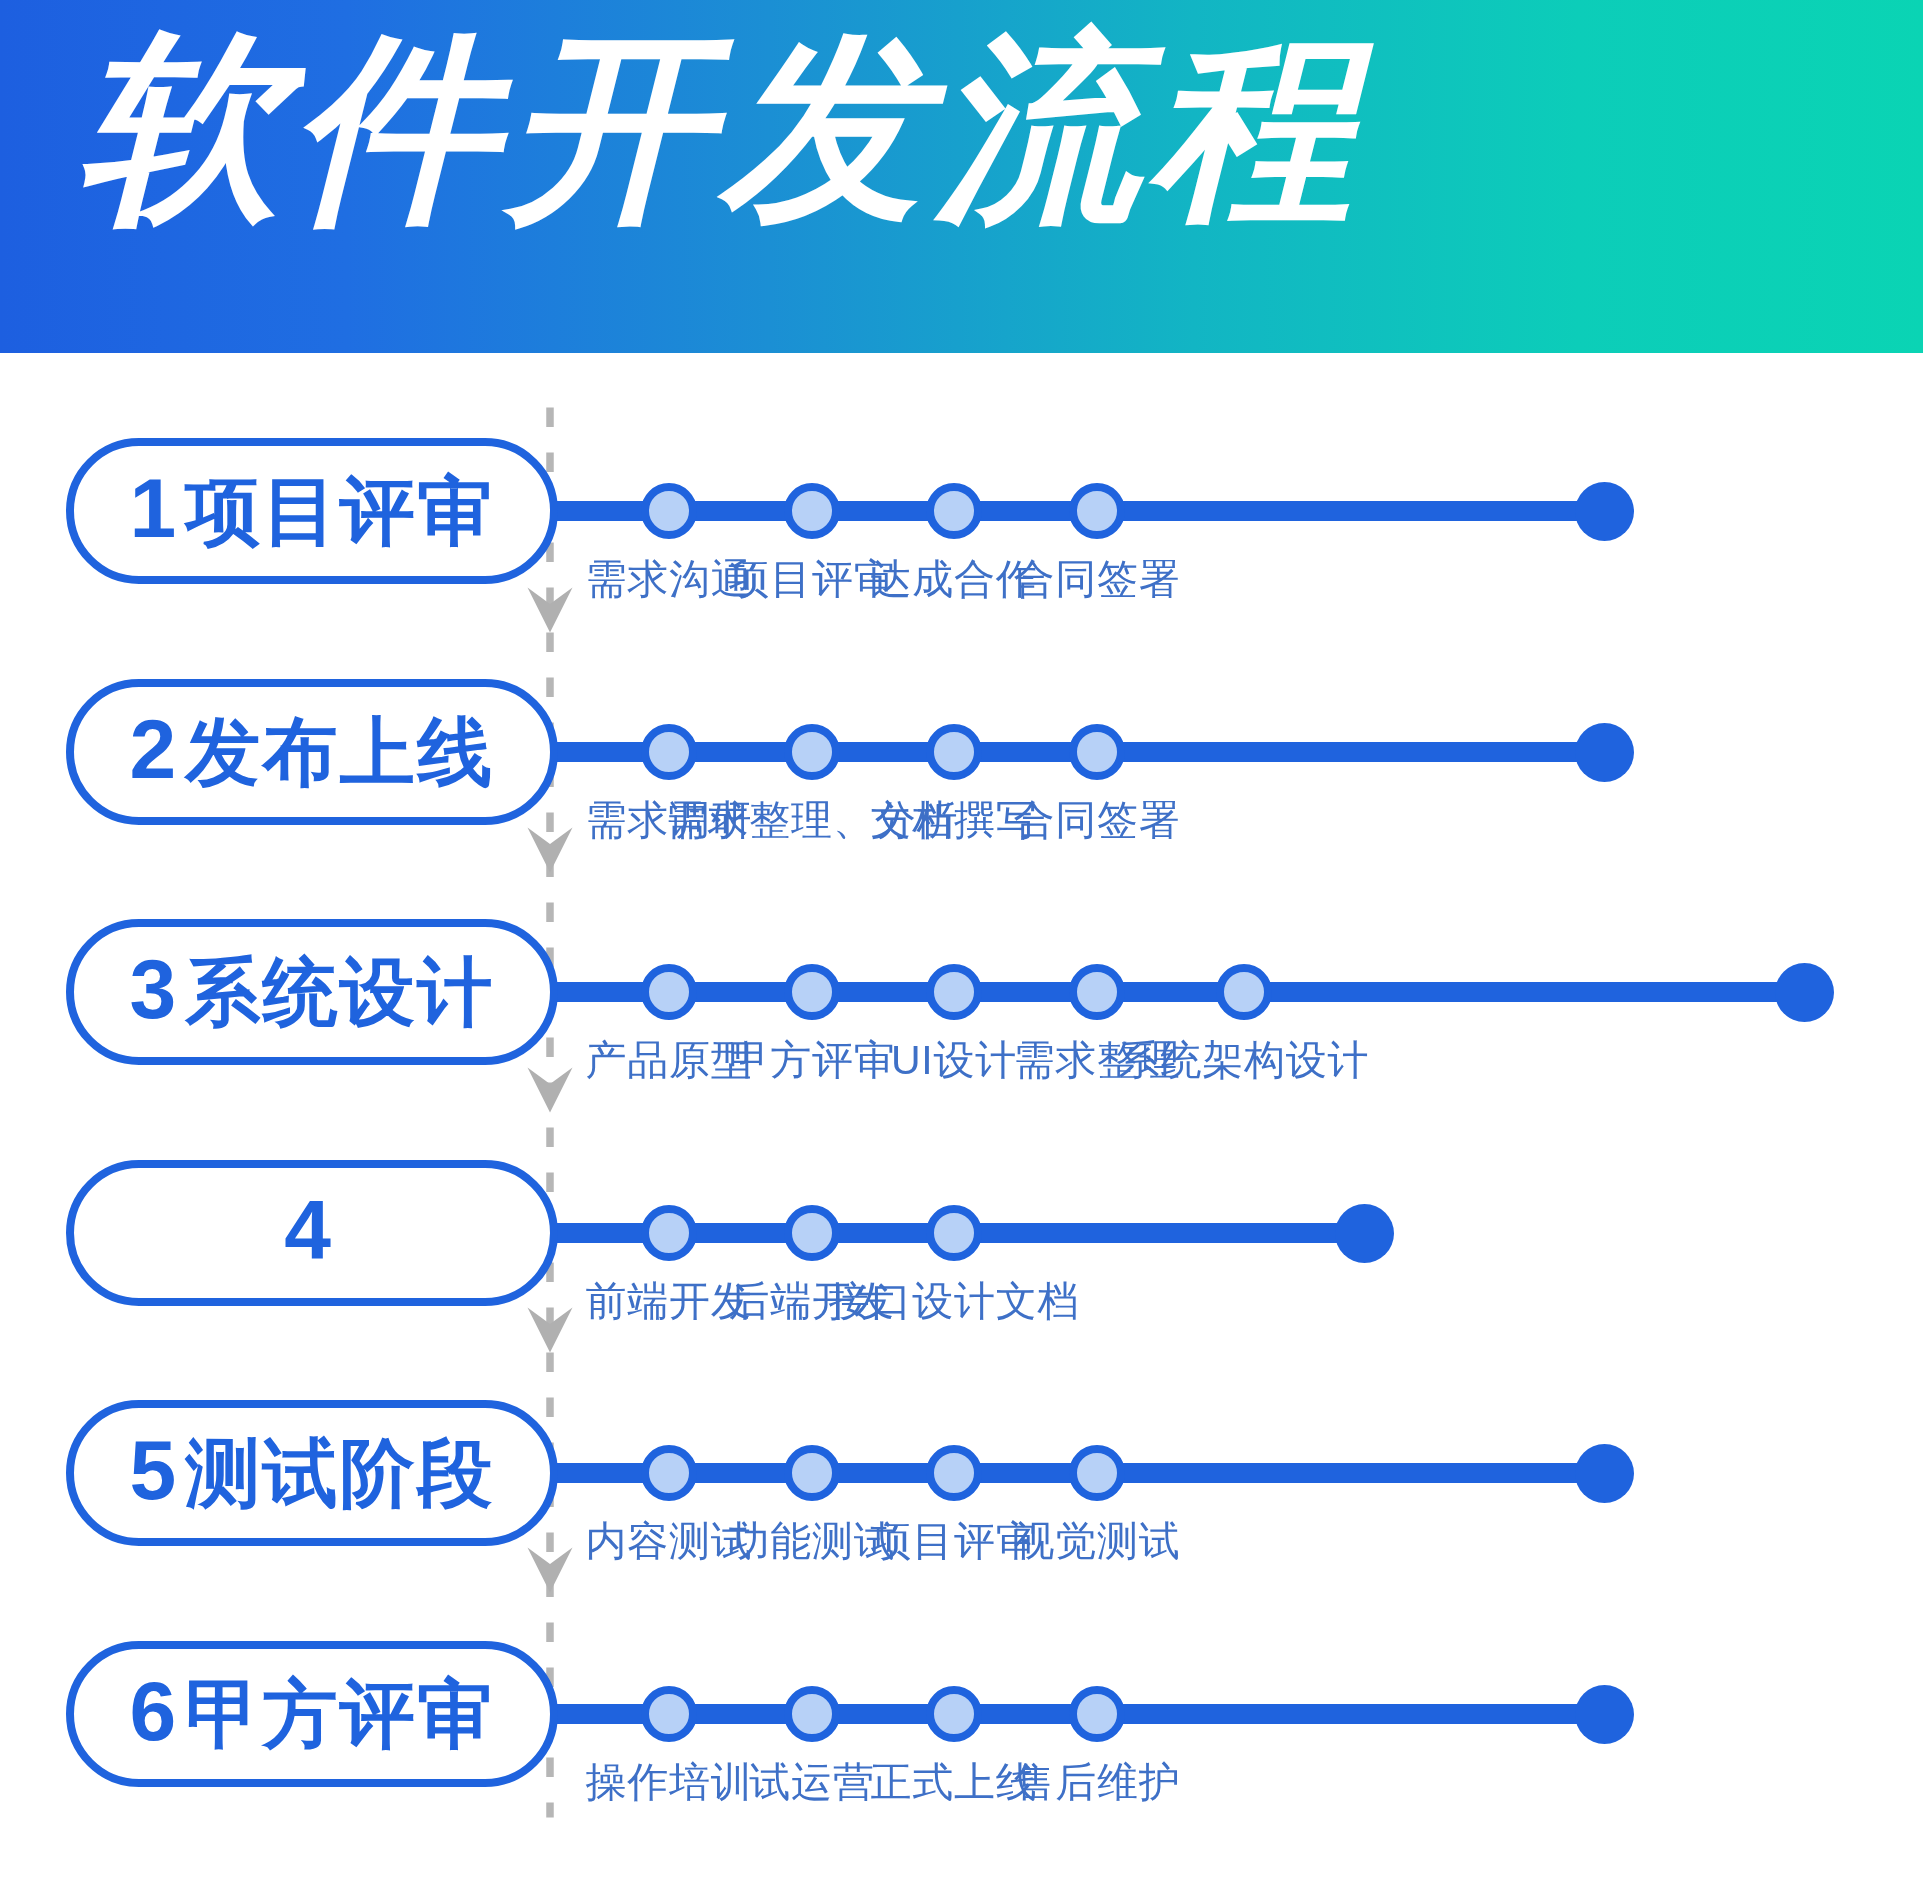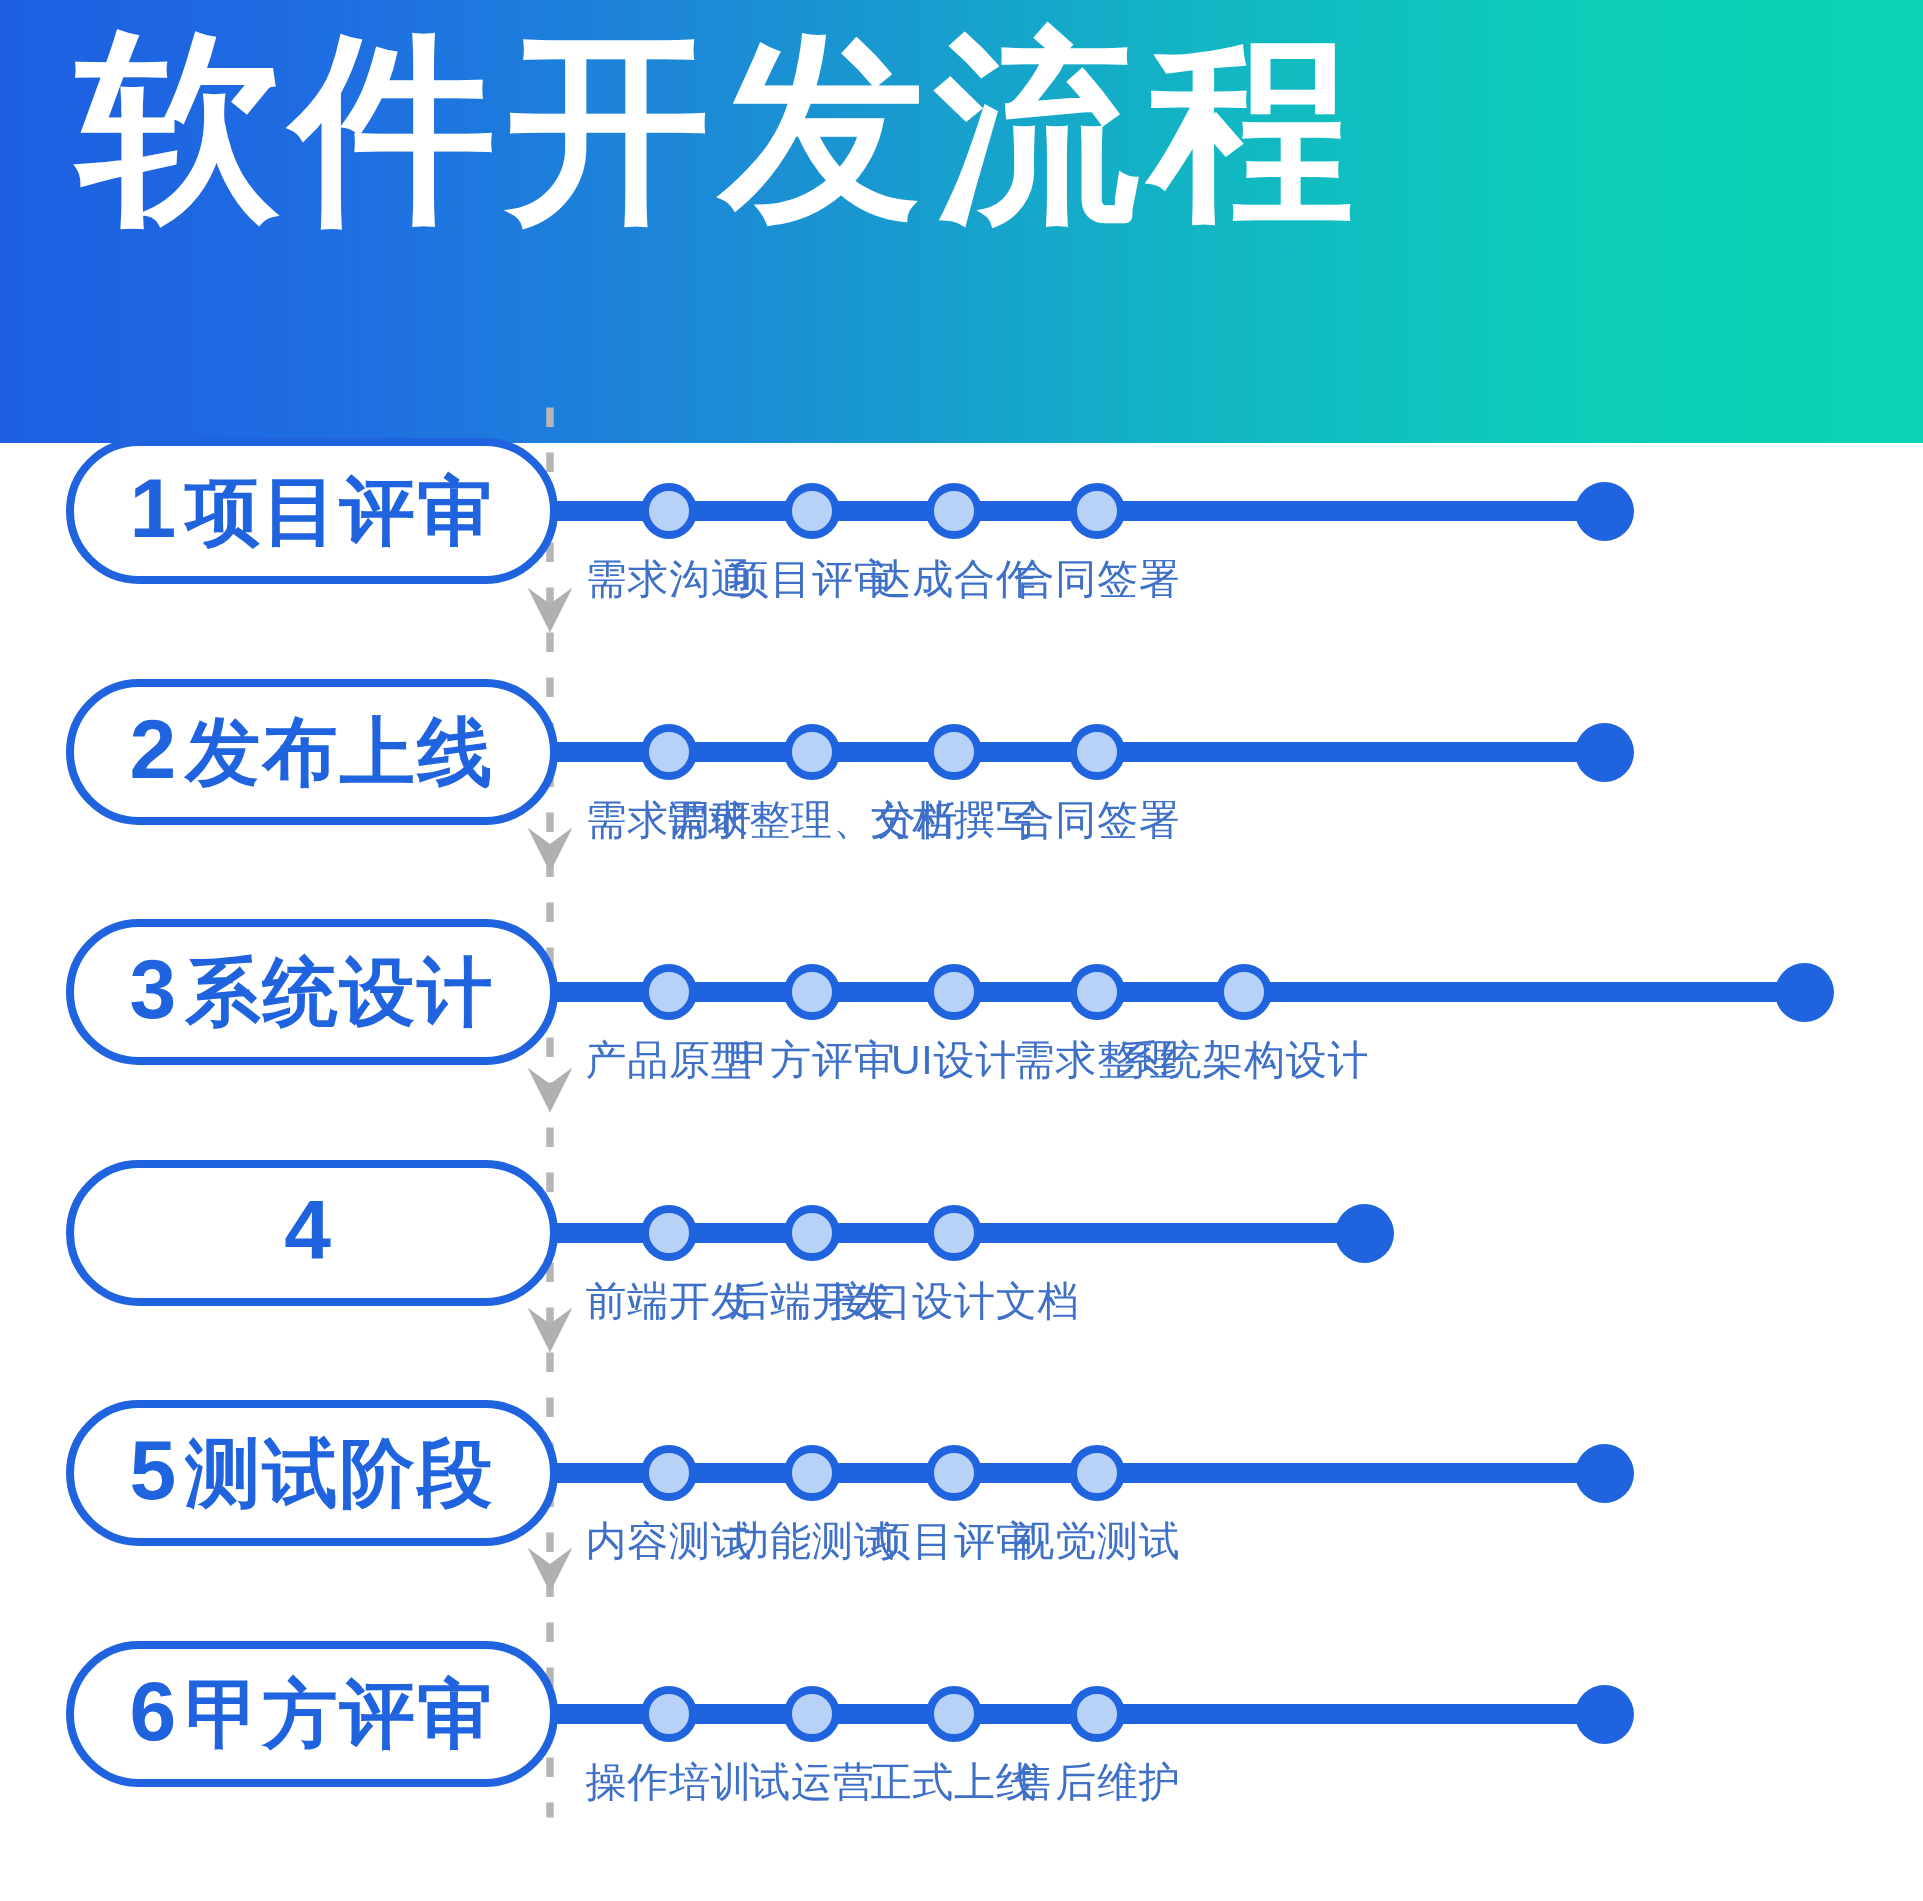--- a/index.html
+++ b/index.html
@@ -5,22 +5,23 @@
   html,body{margin:0;padding:0;}
   body{
     width:1924px;height:1901px;
     background:#ffffff;
     font-family:"Liberation Sans","DejaVu Sans",sans-serif;
     overflow:hidden;
     position:relative;
   }
   
   #header{
-    position:absolute;left:0;top:0;width:1924px;height:443px;
+    position:absolute;left:0;top:0;width:1924px;height:353px;
     background:linear-gradient(90deg,#1d5fe0 0%,#1f6ee2 18%,#1b8fd4 40%,#12b5c4 62%,#0ccdb9 82%,#0ad4b4 100%);
+    font-style:italic;
   }
   #header-title{
     position:absolute;left:77px;top:25.6px;
     font-size:204px;line-height:1;
     font-weight:700;
     color:#ffffff;
     letter-spacing:10.5px;
     white-space:nowrap;
   }
   

